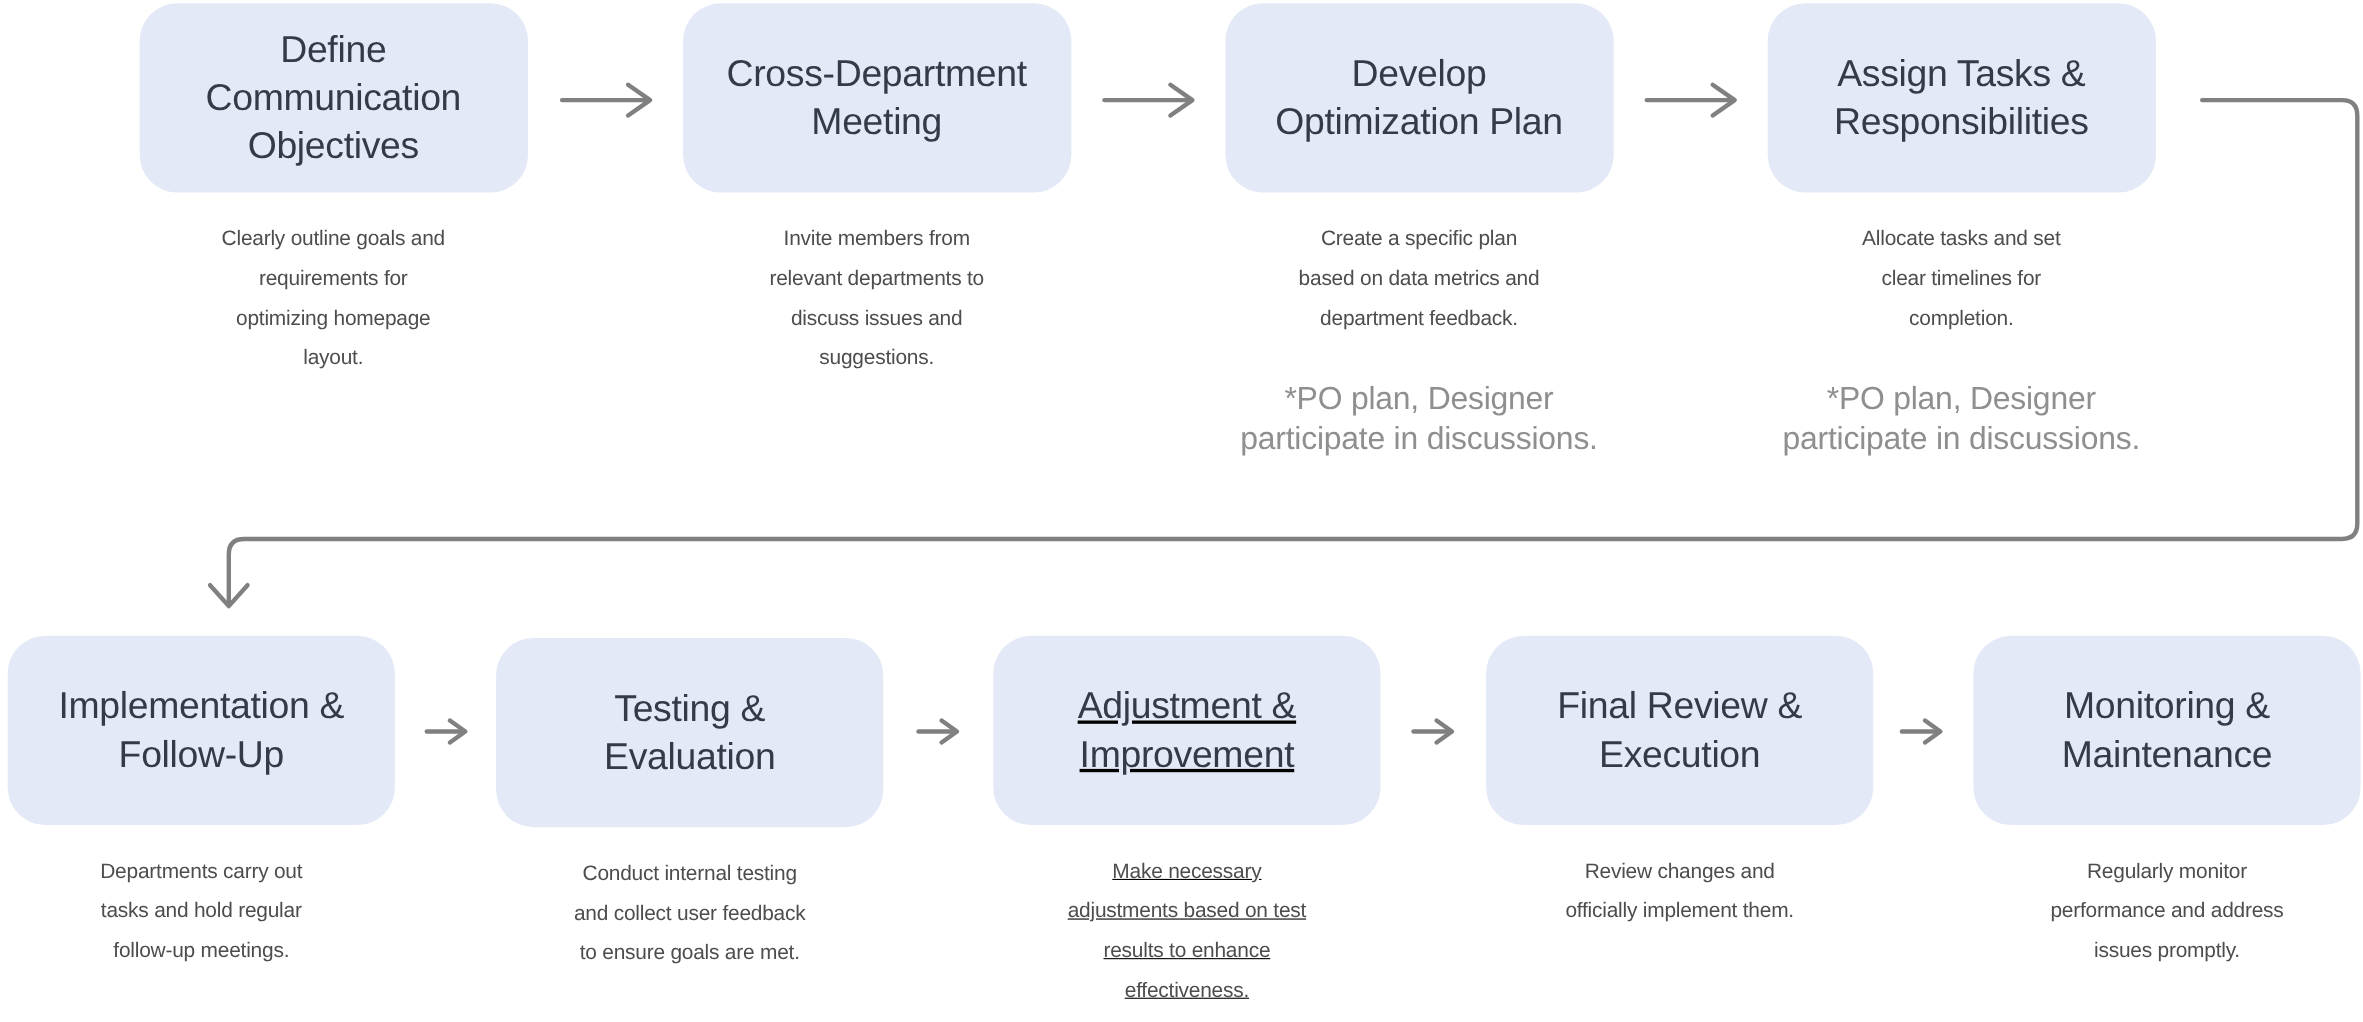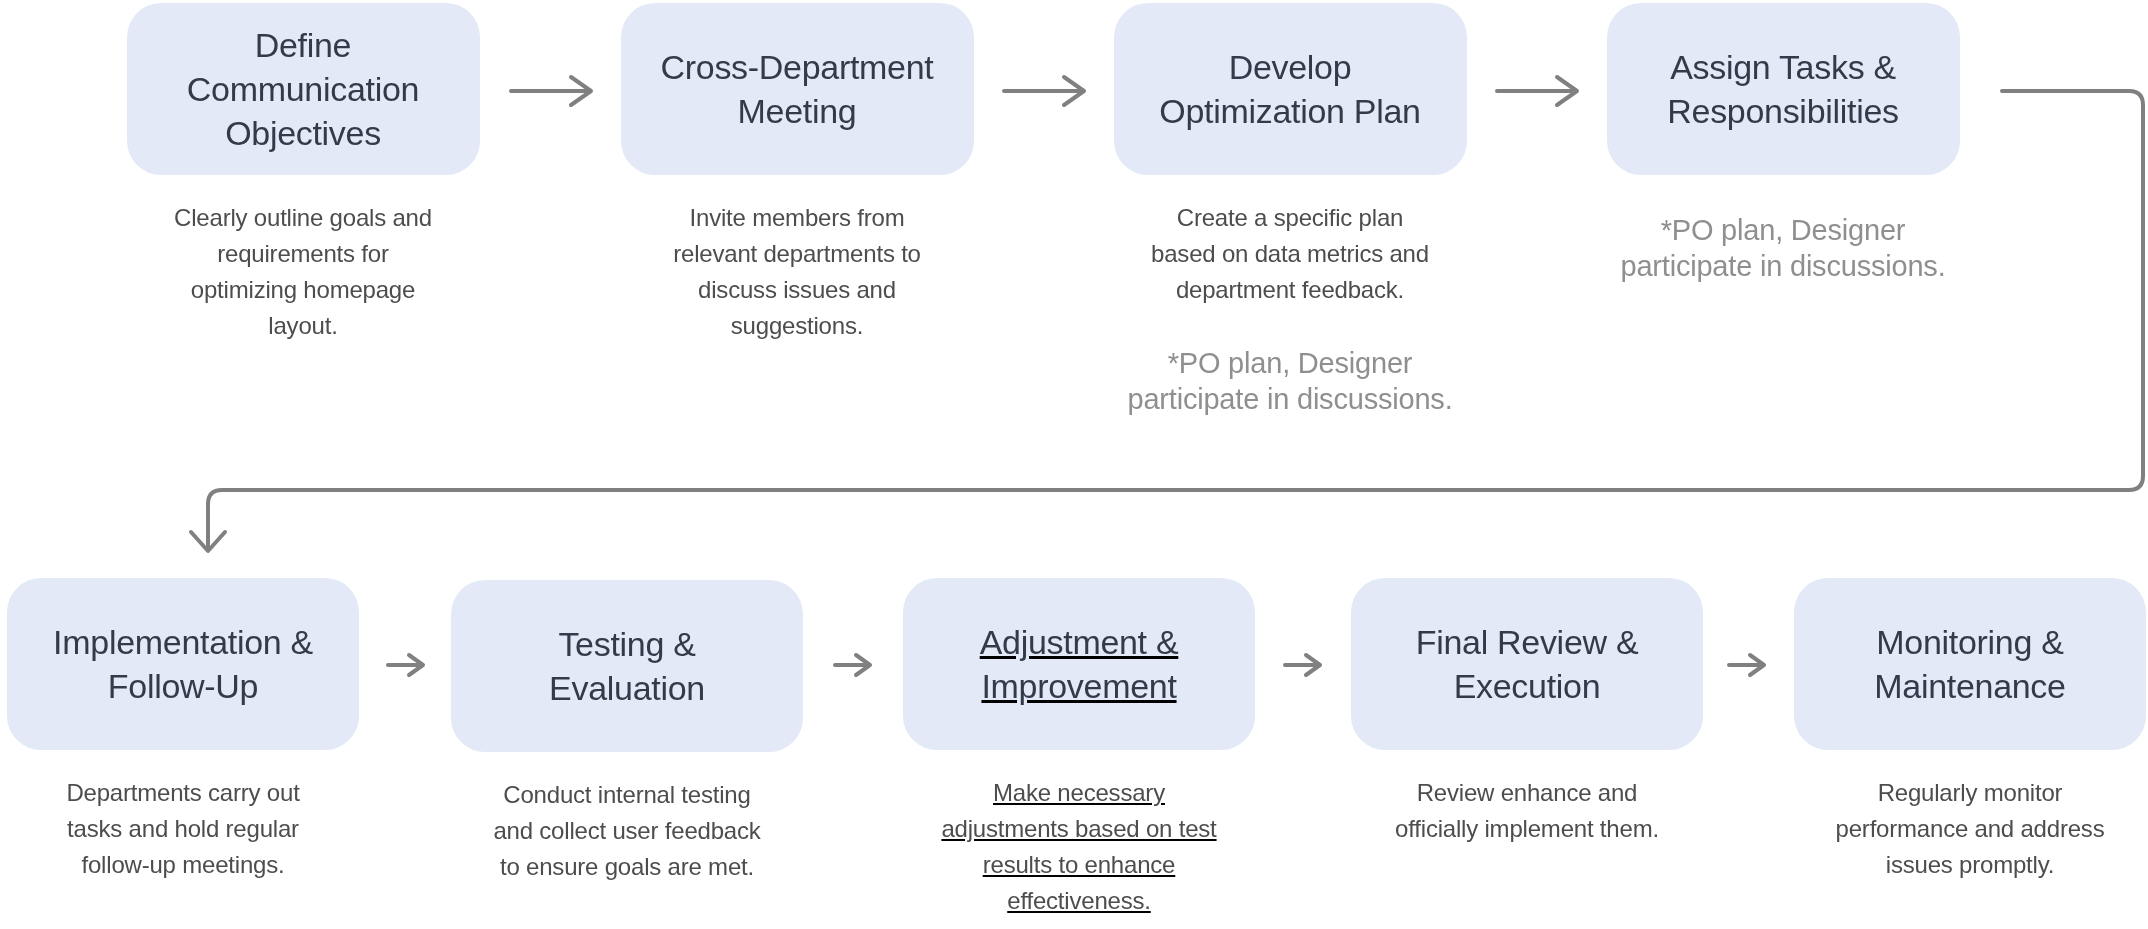--- a/index.html
+++ b/index.html
@@ -39,21 +39,21 @@
     white-space: pre-line;
     font-size: 34px;
     line-height: 44px;
     letter-spacing: -0.3px;
     color: #333b4a;
     font-weight: 400;
   }
   .node-desc {
     white-space: pre-line;
     margin-top: 25px;
-    font-size: 24px;
+    font-size: 19px;
     line-height: 36px;
     letter-spacing: -0.2px;
     color: #4d4d4d;
   }
   .node-note {
     white-space: pre-line;
     margin-top: 37px;
     font-size: 29px;
     line-height: 36px;
     letter-spacing: -0.2px;
@@ -136,20 +136,23 @@
 department feedback.</div>
     <div class="node-note">*PO plan, Designer
 participate in discussions.</div>
   </div>
 
   <div class="col row1" style="left:1553px; top:3px;">
     <div class="node-box">
       <div class="node-title">Assign Tasks &amp;
 Responsibilities</div>
     </div>
+    <div class="node-desc">Allocate tasks and set
+clear timelines for
+completion.</div>
     <div class="node-note">*PO plan, Designer
 participate in discussions.</div>
   </div>
 
   <div class="col row2" style="left:-47px; top:578px;">
     <div class="node-box">
       <div class="node-title">Implementation &amp;
 Follow-Up</div>
     </div>
     <div class="node-desc">Departments carry out
@@ -176,21 +179,21 @@
 adjustments based on test
 results to enhance
 effectiveness.</div>
   </div>
 
   <div class="col row2" style="left:1297px; top:578px;">
     <div class="node-box">
       <div class="node-title">Final Review &amp;
 Execution</div>
     </div>
-    <div class="node-desc">Review enhance and
+    <div class="node-desc">Review changes and
 officially implement them.</div>
   </div>
 
   <div class="col row2" style="left:1740px; top:578px;">
     <div class="node-box">
       <div class="node-title">Monitoring &amp;
 Maintenance</div>
     </div>
     <div class="node-desc">Regularly monitor
 performance and address

